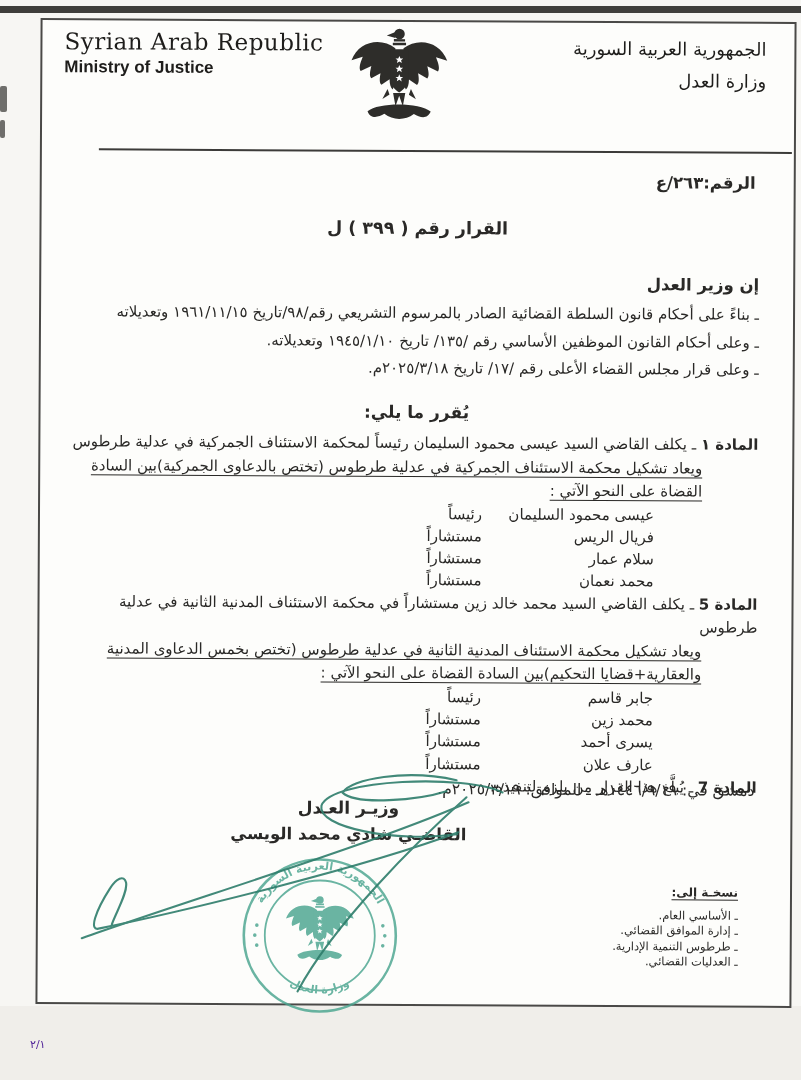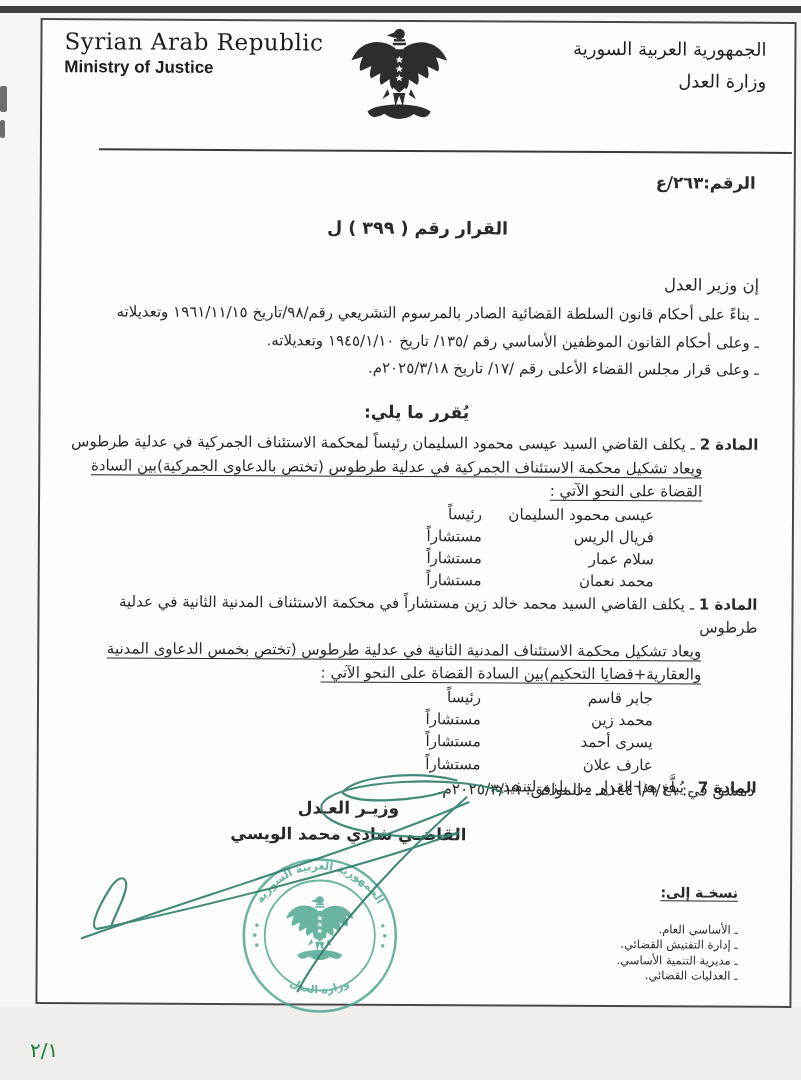--- a/index.html
+++ b/index.html
@@ -13,41 +13,41 @@
   
   .hdr-en{position:absolute;left:22px;top:8px;direction:ltr;text-align:left;color:#1e1d1b;}
   .hdr-en .l1{font-family:"DejaVu Serif","Liberation Serif",serif;font-size:23px;letter-spacing:.5px;}
   .hdr-en .l2{font-family:"Liberation Sans","DejaVu Sans",sans-serif;font-weight:bold;font-size:17px;margin-top:3px;}
   .hdr-ar{position:absolute;right:28px;top:10px;text-align:right;font-size:18px;line-height:1.75;color:#1e1d1b;}
   .emblem{position:absolute;left:305px;top:4px;width:104px;height:114px;color:#2e2d2a;}
   .hrule{position:absolute;left:57px;top:128px;width:693px;height:2px;background:#3c3b39;}
   
   .refnum{position:absolute;right:38px;top:150px;font-size:16.5px;font-weight:bold;}
   .dtitle{position:absolute;left:0;right:0;top:196px;text-align:center;font-weight:bold;font-size:17.5px;}
-  .minister{position:absolute;right:34px;top:252px;font-weight:normal;font-size:16.5px;}
+  .minister{position:absolute;right:34px;top:252px;font-weight:bold;font-size:16.5px;}
   .preamble{position:absolute;right:34px;left:28px;top:278px;text-align:right;font-size:15px;line-height:27.5px;}
   .decree-intro{position:absolute;left:0;right:0;top:380px;text-align:center;font-weight:bold;font-size:17px;}
   .articles{position:absolute;right:34px;left:22px;top:410px;font-size:15px;}
   .art-line{line-height:23.5px;}
   .art-line.cont{padding-right:56px;}
   .u{text-decoration:underline;text-underline-offset:4px;text-decoration-thickness:1px;}
   .art-label{font-weight:bold;}
   .members{padding-right:104px;}
   .m-row{display:flex;direction:rtl;line-height:22.3px;}
   .m-name{width:172px;text-align:right;}
   .m-role{text-align:right;}
   .dateline{position:absolute;right:36px;top:758px;font-size:15.5px;}
   .sigblock{position:absolute;left:128px;top:776px;width:364px;text-align:center;}
   .sig-title{font-weight:bold;font-size:17px;letter-spacing:1px;}
   .sig-name{font-weight:bold;font-size:16.5px;margin-top:7px;}
   .stamp{position:absolute;left:202px;top:834px;width:160px;height:160px;opacity:.82;}
   .ink{position:absolute;left:28px;top:740px;width:470px;height:255px;pointer-events:none;}
   .copies{position:absolute;left:auto;right:52px;top:862px;width:170px;text-align:right;font-size:11.5px;line-height:15.5px;}
-  .copies-title{font-weight:bold;font-size:14px;text-decoration:underline;text-underline-offset:3px;margin-bottom:21px;margin-left:0;padding-left:24px;}
-  .pagenum{position:absolute;left:30px;top:1038px;color:#15803d;font-size:20px;direction:rtl;}
+  .copies-title{font-weight:bold;font-size:12px;text-decoration:underline;text-underline-offset:3px;margin-bottom:7px;margin-left:0;padding-left:24px;}
+  .pagenum{position:absolute;left:30px;top:1038px;color:#4c1d95;font-size:11px;direction:rtl;}
 </style>
 </head>
 <body>
 
 <svg width="0" height="0" style="position:absolute">
   <defs>
     <symbol id="eagle" viewBox="0 0 100 112">
       <g fill="currentColor">
         <circle cx="50" cy="8" r="5.2"></circle>
         <path d="M46 6 L37.5 9.5 L46 12 Z"></path>
@@ -103,21 +103,21 @@
       <div>ـ وعلى أحكام القانون الموظفين الأساسي رقم /١٣٥/ تاريخ ١٩٤٥/١/١٠ وتعديلاته.</div>
       <div>ـ وعلى قرار مجلس القضاء الأعلى رقم /١٧/ تاريخ ٢٠٢٥/٣/١٨م.</div>
     </div>
 
     <div class="decree-intro">يُقرر ما يلي:</div>
 
     <div class="articles">
 
       <div>
         <div class="art-line">
-          <span class="art-label">المادة 2</span>
+          <span class="art-label">المادة ١</span>
           <span>ـ يكلف القاضي السيد عيسى محمود السليمان رئيساً لمحكمة الاستئناف الجمركية في عدلية طرطوس</span>
         </div>
         <div class="art-line cont u">ويعاد تشكيل محكمة الاستئناف الجمركية في عدلية طرطوس (تختص بالدعاوى الجمركية)بين السادة</div>
         <div class="art-line cont u">القضاة على النحو الآتي :</div>
         <div class="members">
           <div class="m-row">
             <span class="m-name">عيسى محمود السليمان</span>
             <span class="m-role">رئيساً</span>
           </div>
           <div class="m-row">
@@ -130,21 +130,21 @@
           </div>
           <div class="m-row">
             <span class="m-name">محمد نعمان</span>
             <span class="m-role">مستشاراً</span>
           </div>
         </div>
       </div>
 
       <div>
         <div class="art-line">
-          <span class="art-label">المادة 1</span>
+          <span class="art-label">المادة 5</span>
           <span>ـ يكلف القاضي السيد محمد خالد زين مستشاراً في محكمة الاستئناف المدنية الثانية في عدلية طرطوس</span>
         </div>
         <div class="art-line cont u">ويعاد تشكيل محكمة الاستئناف المدنية الثانية في عدلية طرطوس (تختص بخمس الدعاوى المدنية</div>
         <div class="art-line cont u">والعقارية+قضايا التحكيم)بين السادة القضاة على النحو الآتي :</div>
         <div class="members">
           <div class="m-row">
             <span class="m-name">جابر قاسم</span>
             <span class="m-role">رئيساً</span>
           </div>
           <div class="m-row">
@@ -212,22 +212,22 @@
         <path d="M 436 30 C 400 12 265 17 255 44 C 250 66 330 81 391 72"></path>
         <path d="M 392 70 C 300 105 120 150 34 168 C 22 172 30 150 44 128 C 50 118 58 114 60 122 C 62 132 50 152 46 164"></path>
         <path d="M 16 178 C 120 140 300 85 402 40"></path>
         <path d="M 232 230 C 268 162 350 80 400 35"></path>
       </g>
     </svg>
 
     <div class="copies">
       <div class="copies-title">نسخـة إلى:</div>
       <div>ـ الأساسي العام.</div>
-      <div>ـ إدارة التفتيش القضائي.</div>
-      <div>ـ مديرية التنمية الأساسي.</div>
+      <div>ـ إدارة الموافق القضائي.</div>
+      <div>ـ طرطوس التنمية الإدارية.</div>
       <div>ـ العدليات القضائي.</div>
     </div>
 
   </div>
 
   <div class="pagenum">٢/١</div>
 
 </div>
 
 </body></html>

